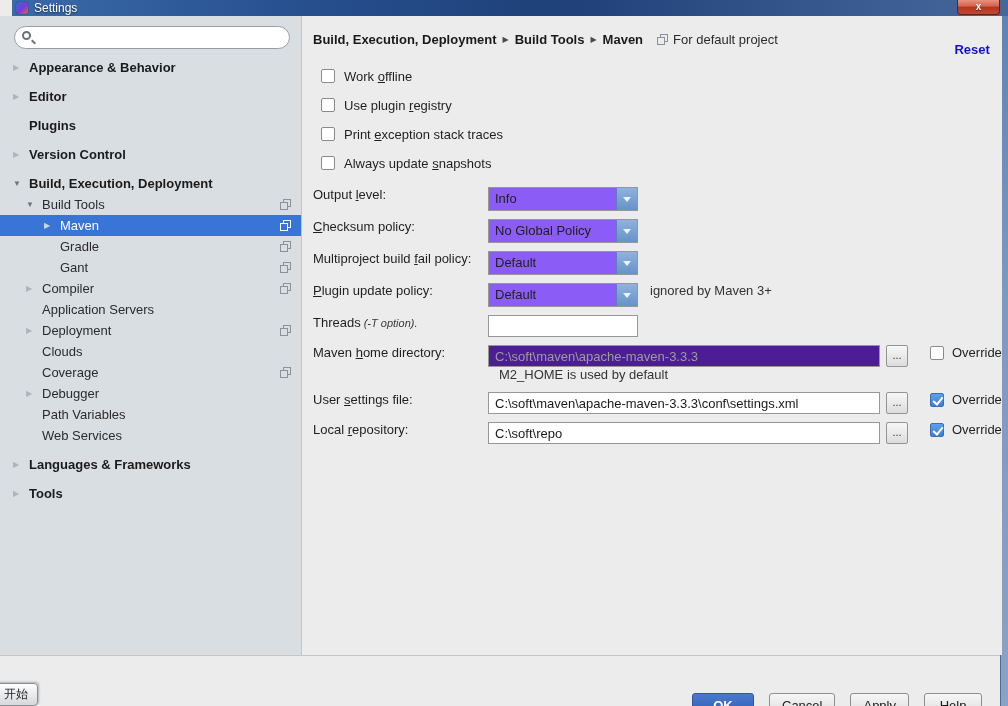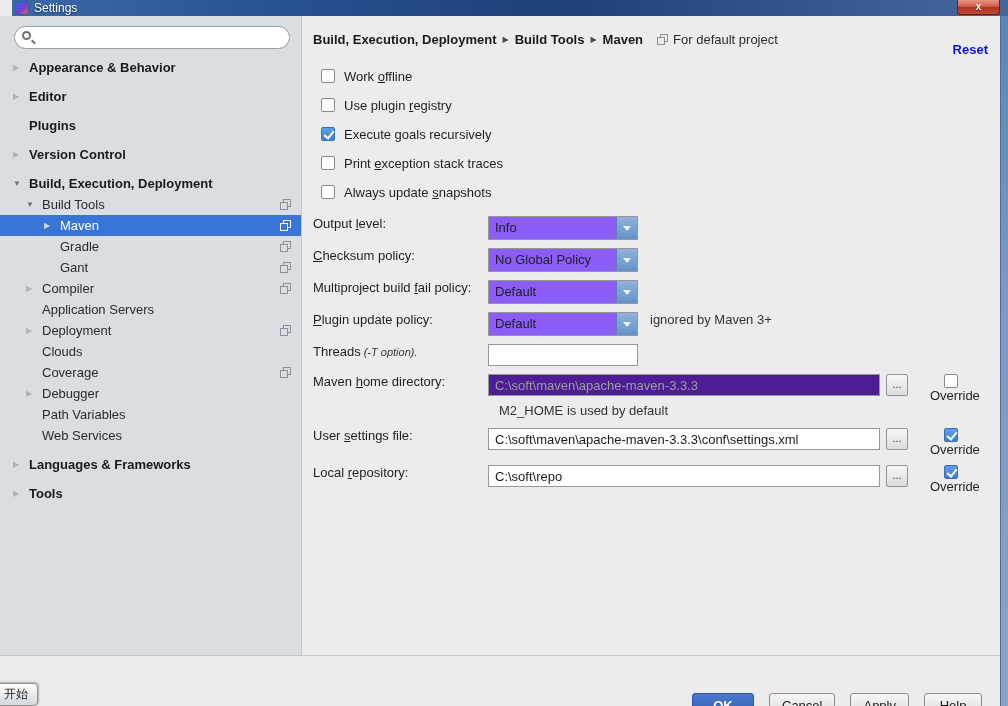--- a/index.html
+++ b/index.html
@@ -95,21 +95,21 @@
   .txt { height:22px; border:1px solid #979797; background:#fff; padding:0 6px; font-size:13px;
     font-family:"Liberation Sans",sans-serif; outline:none; color:#1a1a1a; }
   .txt.small { width:150px; }
   .txt.path { width:392px; }
   .txt.disabled { background:#4c1d95; color:#9d9d9d; }
   .hint { font-style:italic; font-size:11px; color:#3a3a3a; margin-left:3px; }
 
   .browse-btn { width:22px; height:22px; margin-left:6px; border:1px solid #949494; border-radius:2px;
     background:linear-gradient(#f7f7f7,#dcdcdc); font-size:11px; line-height:18px; text-align:center;
     color:#333; cursor:pointer; flex:none; }
-  .override-wrap { display:flex; align-items:center; margin-left:22px;flex-direction:column; }
+  .override-wrap { display:flex; align-items:center; margin-left:22px; }
   .override-wrap .cb { margin-right:8px; }
   .under-note { margin:-2px 0 10px 186px; color:#343434; }
 
   
   .btn { height:24px; min-width:58px; padding:0 12px; border:1px solid #8f8f8f; border-radius:3px;
     background:linear-gradient(#f6f6f6,#dcdcdc); font-size:13px; font-family:"Liberation Sans",sans-serif;
     color:#1a1a1a; cursor:pointer;margin-top:48px; }
   .btn.primary { background:linear-gradient(#4a79cf,#2f5cb0); border-color:#2c56a8; color:#fff; font-weight:bold; min-width:62px; }
 
   
@@ -238,24 +238,20 @@
     <div class="checkbox-group">
       <div class="check-row">
         <span class="cb"></span>
         <span><span>Work </span><span class="key">o</span><span>ffline</span></span>
       </div>
       <div class="check-row">
         <span class="cb"></span>
         <span><span>Use plugin </span><span class="key">r</span><span>egistry</span></span>
       </div>
       <div class="check-row">
-        <span class="cb checked"></span>
-        <span><span>Execute </span><span class="key">g</span><span>oals recursively</span></span>
-      </div>
-      <div class="check-row">
         <span class="cb"></span>
         <span><span>Print </span><span class="key">e</span><span>xception stack traces</span></span>
       </div>
       <div class="check-row">
         <span class="cb"></span>
         <span><span>Always update </span><span class="key">s</span><span>napshots</span></span>
       </div>
     </div>
 
     <div class="selects-group">

